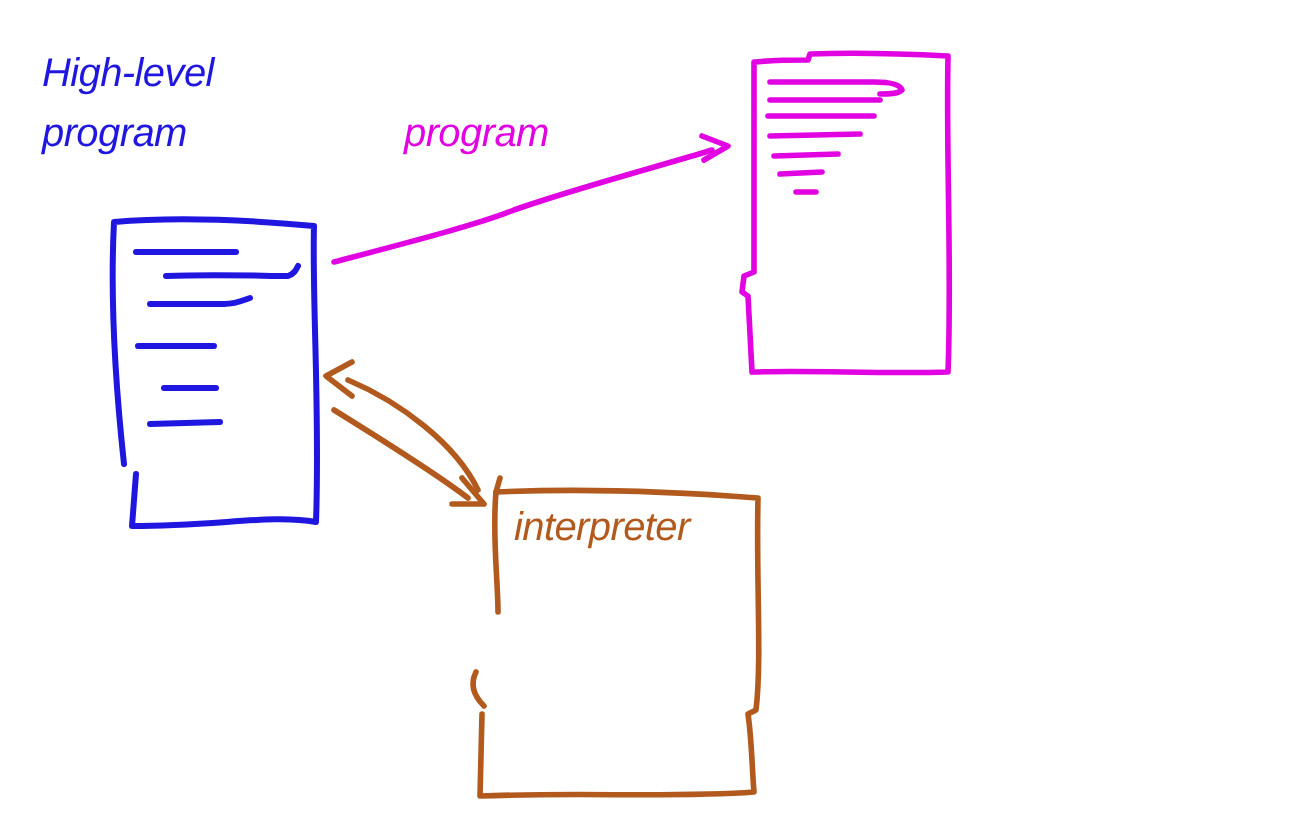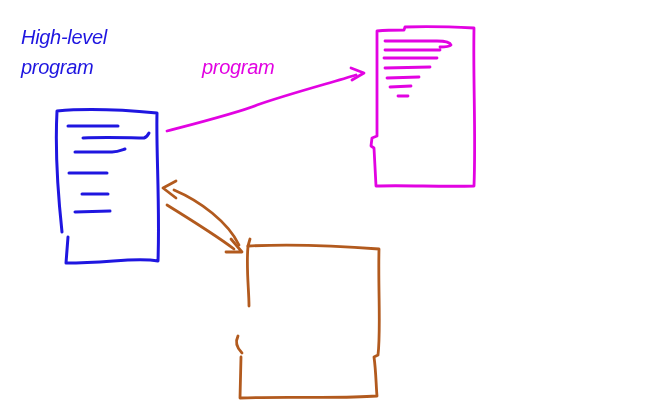--- a/index.html
+++ b/index.html
@@ -98,14 +98,15 @@
       <path class="stroke-brown" d="M 238 336 C 235 342 237 348 242 353"></path>
     </g>
   </svg>
 
   <div class="label blue" style="left:21px; top:22px;">High-level
 program</div>
 
   <div class="label magenta" style="left:202px; top:52px;">program</div>
 
 
+  <div class="label brown" style="left:257px; top:249px;">interpreter</div>
 
 </div>
 
 </body></html>

